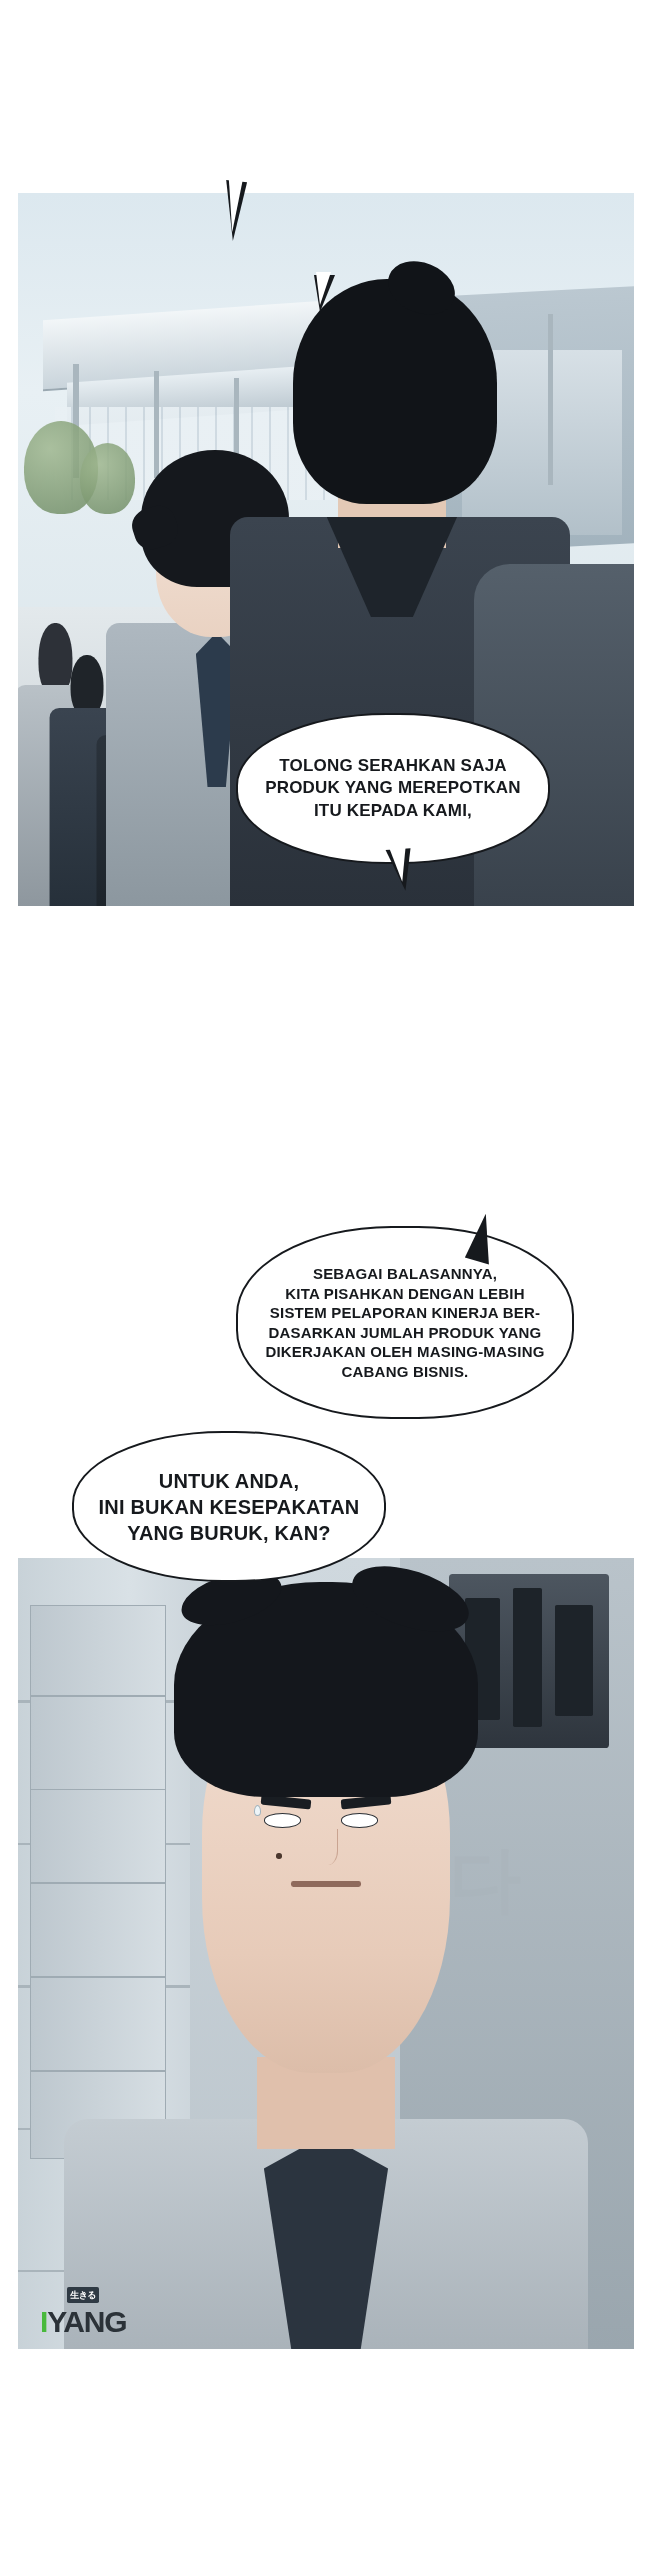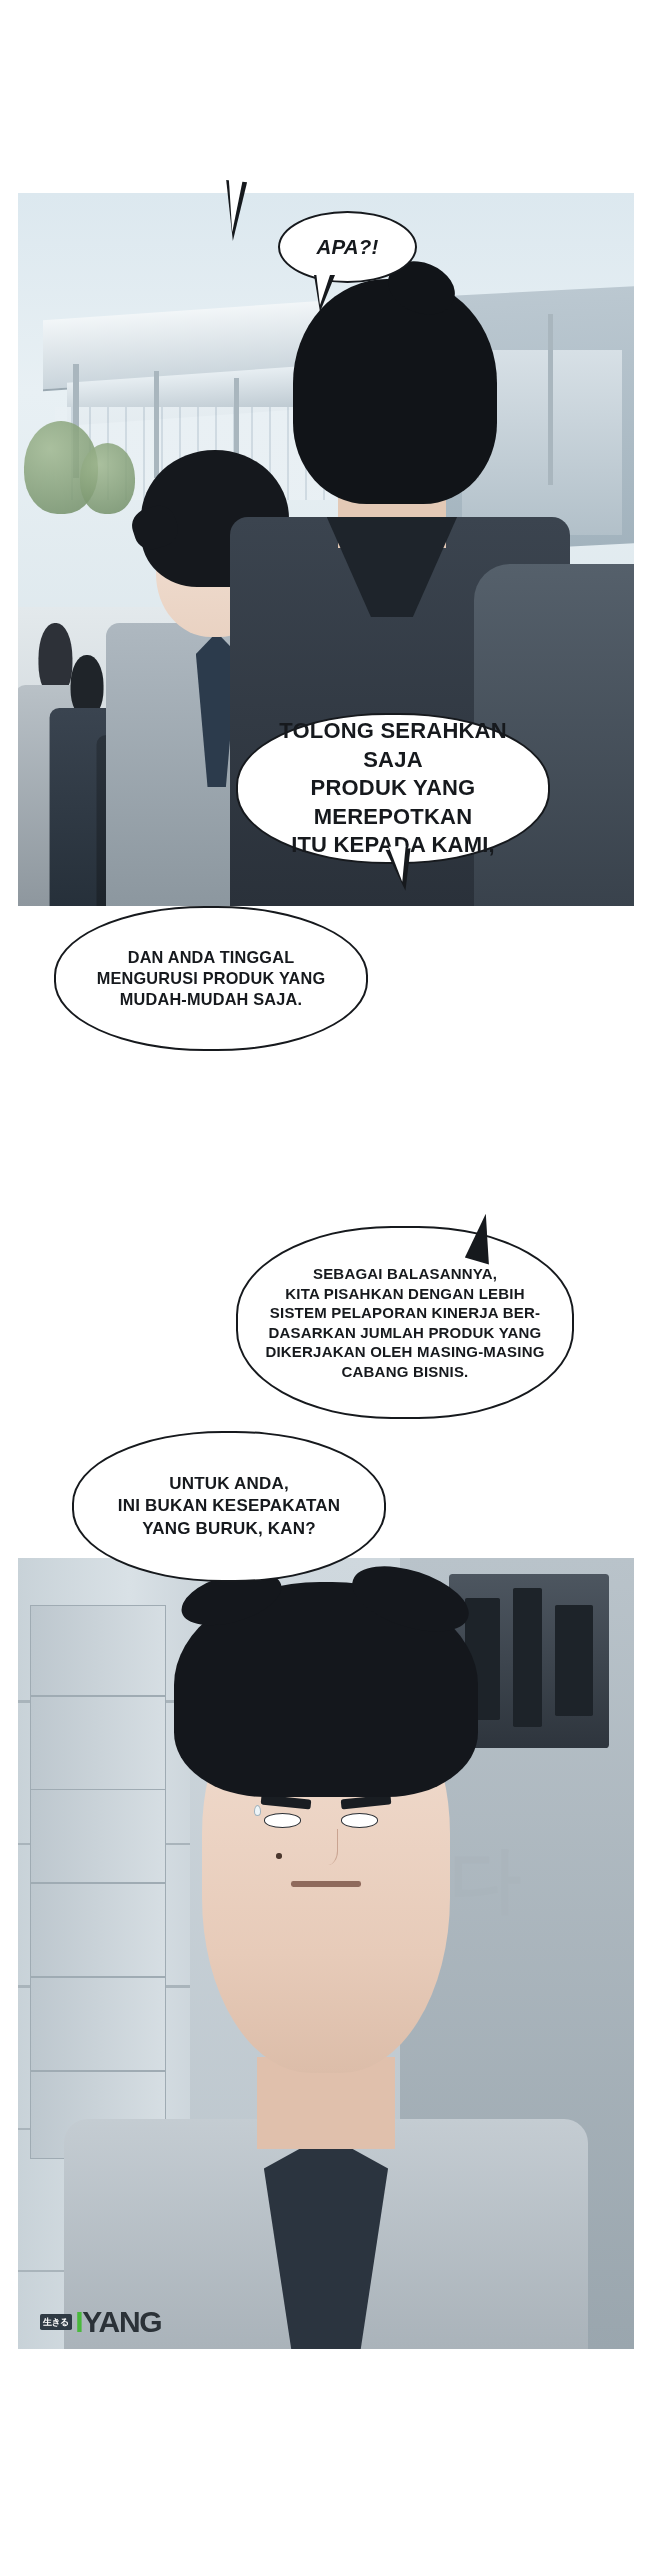--- a/index.html
+++ b/index.html
@@ -307,21 +307,21 @@
   }
   #panel2 .bigface .inner {
     position:absolute; left:32%; top:72%; width:36%; height:28%;
     background:#2b343f;
     clip-path: polygon(50% 0,100% 16%,78% 100%,22% 100%,0 16%);
   }
 
   
   .logo {
     position:absolute; left:22px; bottom:12px;
-    display:flex; align-items:center; gap:3.6px;
+    display:flex; align-items:center; gap:3.6px;flex-direction:column;
   }
   .logo .kanji {
     background:#2f3a44; color:#fff; font-size:9px; font-weight:700;
     padding:1.8px 3px; border-radius:1.8px; letter-spacing:-0.6px;
     font-family:"DejaVu Sans", sans-serif;
   }
   .logo .word {
     display:flex; align-items:baseline;
     font-family:"Liberation Sans", sans-serif;
     font-weight:700; font-size:30px; line-height:1; letter-spacing:-1.2px;
@@ -385,21 +385,21 @@
   #t2b {
     left:316px; top:272px;
     border-left:4.2px solid transparent;
     border-right:11px solid transparent;
     border-top:33px solid #ffffff;
     z-index:22;
   }
 
   
   #b3 { left:236px; top:713px; width:314px; height:151px; border-radius:48%; }
-  #b3 .txt { font-size:22px; }
+  #b3 .txt { font-size:17px; }
   #t3 {
     left:387px; top:849px;
     border-left:17px solid transparent;
     border-right:8.5px solid transparent;
     border-top:42px solid #16191d;
     transform: rotate(-4deg);
   }
   #t3b {
     left:390px; top:846px;
     border-left:11.5px solid transparent;
@@ -419,21 +419,21 @@
   #t5 {
     left:471px; top:1214px;
     border-left:8.5px solid transparent;
     border-right:17px solid transparent;
     border-bottom:48px solid #16191d;
     transform: rotate(16deg);
   }
 
   
   #b6 { left:72px; top:1431px; width:314px; height:151px; border-radius:48%; }
-  #b6 .txt { font-size:17px; }
+  #b6 .txt { font-size:20px; }
 </style>
 </head>
 <body>
 
 <div class="page">
 
   <div class="panel" id="panel1">
     <div class="sky"></div>
     <div class="bld-right"></div>
     <div class="bld-right2"></div>
@@ -550,37 +550,29 @@
         <span class="k">YANG</span>
       </span>
     </div>
   </div>
 
   <div class="tail" id="t1"></div>
   <div class="tail" id="t1b"></div>
 
   <div class="tail" id="t2"></div>
   <div class="tail" id="t2b"></div>
-  <div class="bubble" id="b2">
-    <div class="txt">APA?!</div>
-  </div>
 
   <div class="tail" id="t3"></div>
   <div class="tail" id="t3b"></div>
   <div class="bubble" id="b3">
     <div class="txt">TOLONG SERAHKAN SAJA
 PRODUK YANG MEREPOTKAN
 ITU KEPADA KAMI,</div>
   </div>
 
-  <div class="bubble" id="b4">
-    <div class="txt">DAN ANDA TINGGAL
-MENGURUSI PRODUK YANG
-MUDAH-MUDAH SAJA.</div>
-  </div>
 
   <div class="tail" id="t5"></div>
   <div class="bubble" id="b5">
     <div class="txt">SEBAGAI BALASANNYA,
 KITA PISAHKAN DENGAN LEBIH
 SISTEM PELAPORAN KINERJA BER-
 DASARKAN JUMLAH PRODUK YANG
 DIKERJAKAN OLEH MASING-MASING
 CABANG BISNIS.</div>
   </div>

